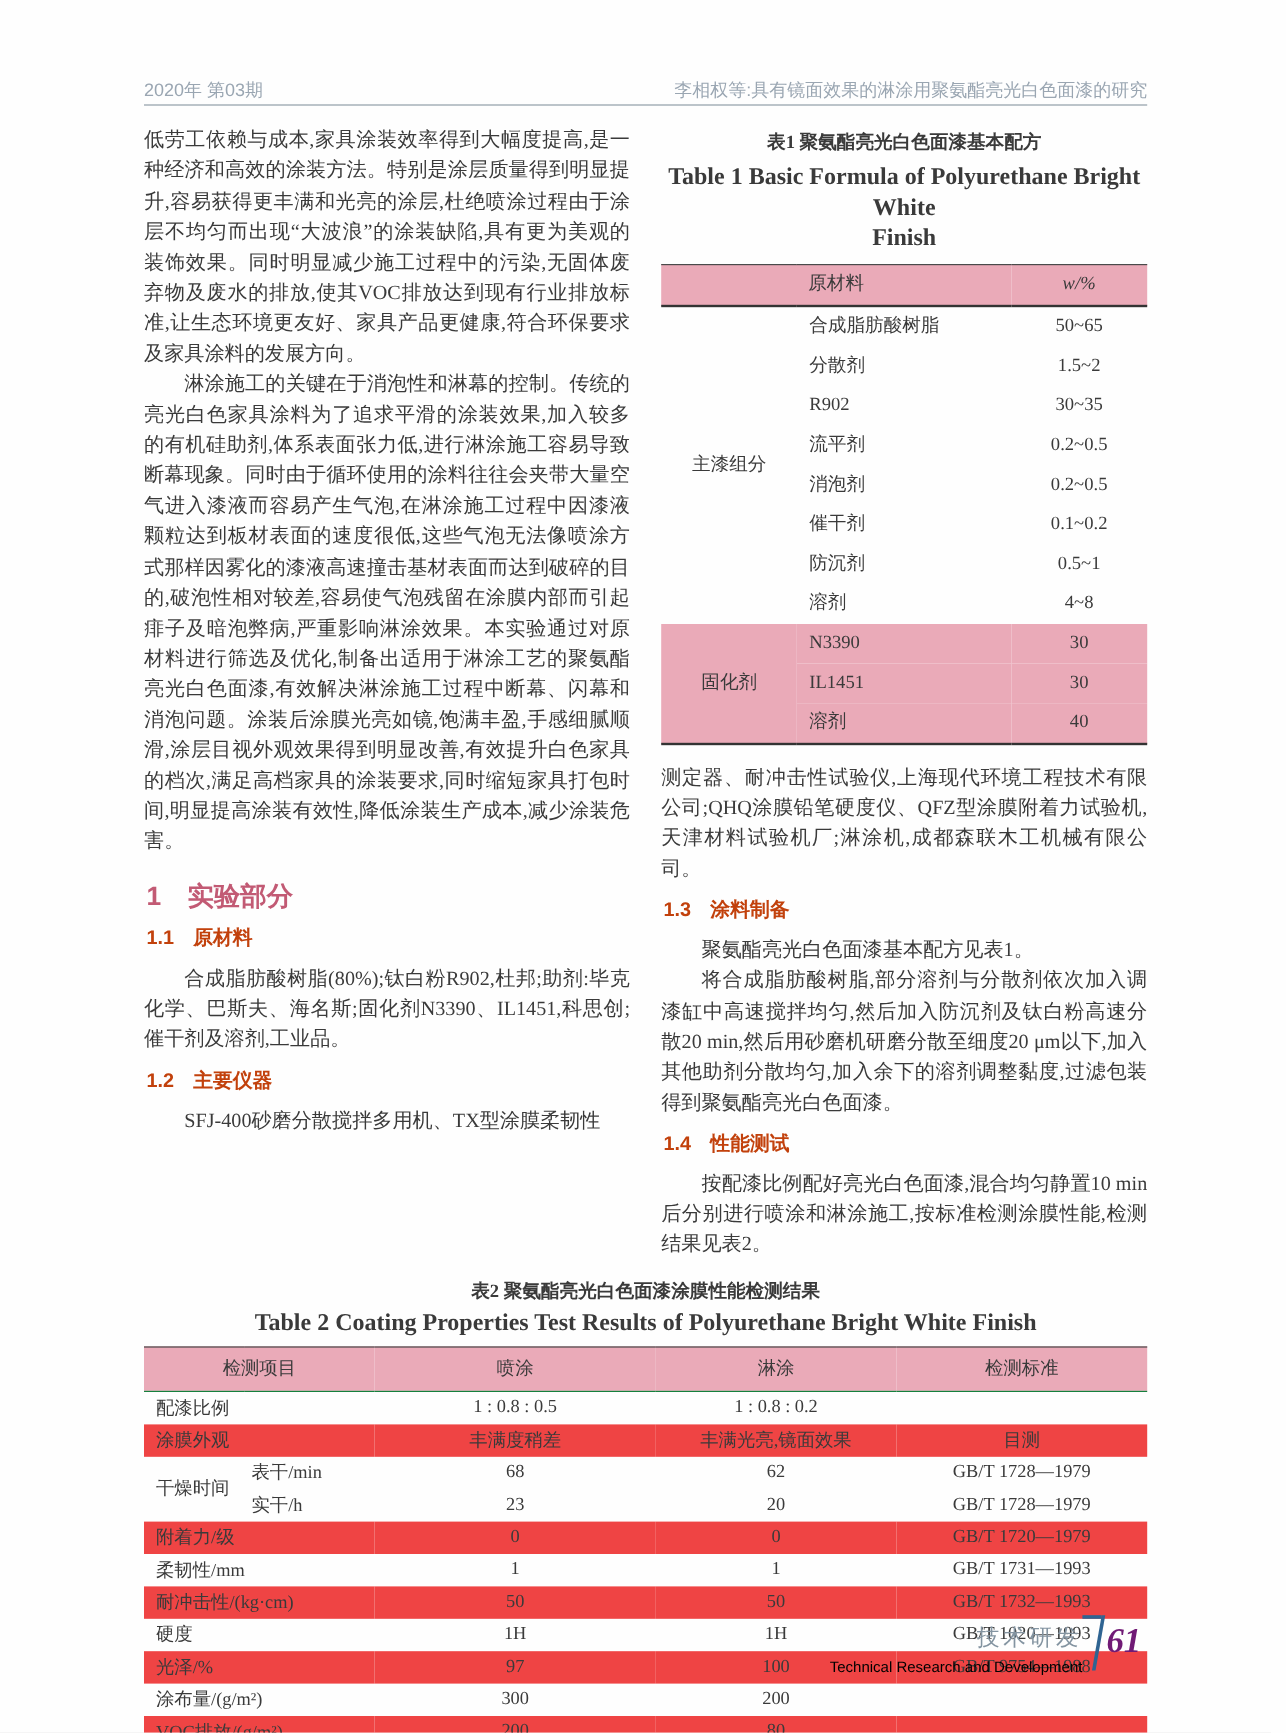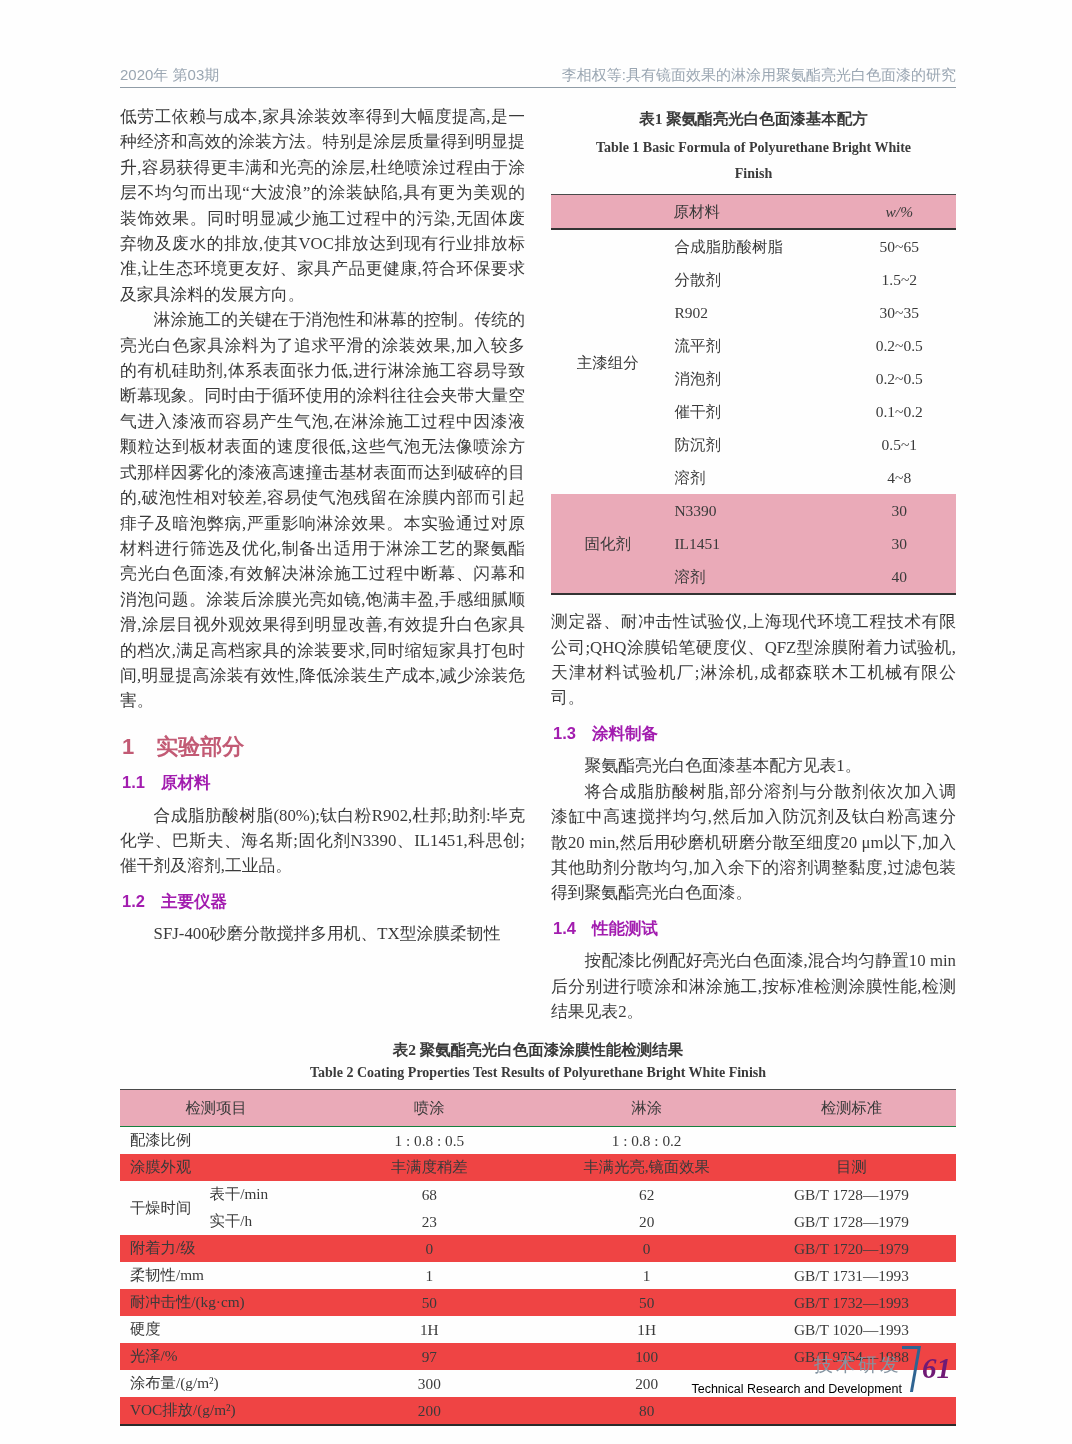--- a/index.html
+++ b/index.html
@@ -28,27 +28,27 @@
   .col p { margin:0; }
   .col p.indent { text-indent:2em; }
 
   h1.sec {
     display:flex; gap:22px;
     color:#c25a74; font-family:"Liberation Sans","DejaVu Sans",sans-serif;
     font-size:22px; font-weight:bold; margin:20px 0 12px 2px; line-height:1.2;
   }
   h2.sub {
     display:flex; gap:16px;
-    color:#a21caf; font-family:"Liberation Sans","DejaVu Sans",sans-serif;
+    color:#c2410c; font-family:"Liberation Sans","DejaVu Sans",sans-serif;
     font-size:16.5px; font-weight:bold; margin:12px 0 9px 2px; line-height:1.3;
   }
 
   
   .tcap-zh { text-align:center; font-weight:bold; font-size:15.5px; margin:2px 0 4px; }
-  .tcap-en { text-align:center; font-weight:bold; font-size:14px; margin:0 0 8px; }
+  .tcap-en { text-align:center; font-weight:bold; font-size:20px; margin:0 0 8px; }
 
   
   table.t1 {
     width:100%; border-collapse:collapse; font-size:15.5px;
     border-top:1.5px solid #4a4a4a; border-bottom:2.2px solid #333;
   }
   table.t1 th, table.t1 td { height:33px; padding:0 4px; font-weight:normal; }
   table.t1 thead th {
     background:#eaaab8; border-bottom:2.2px solid #333; text-align:center;
   }

